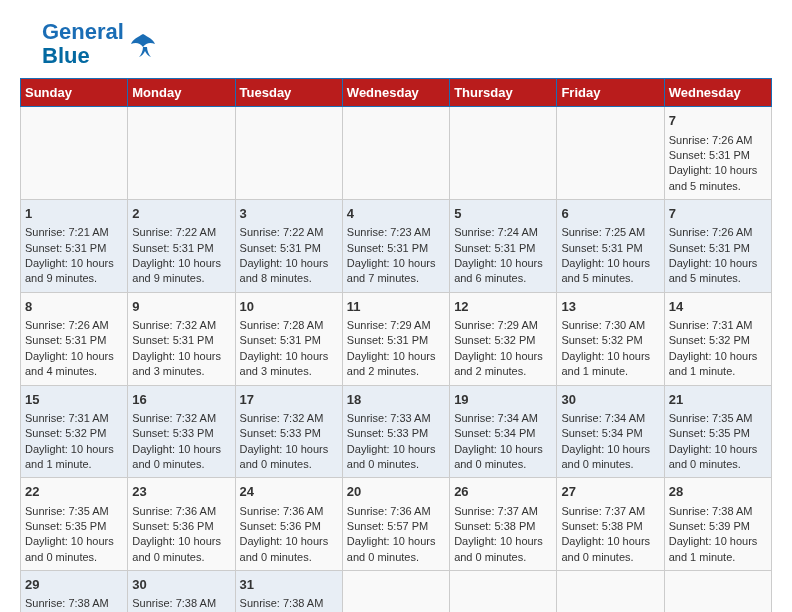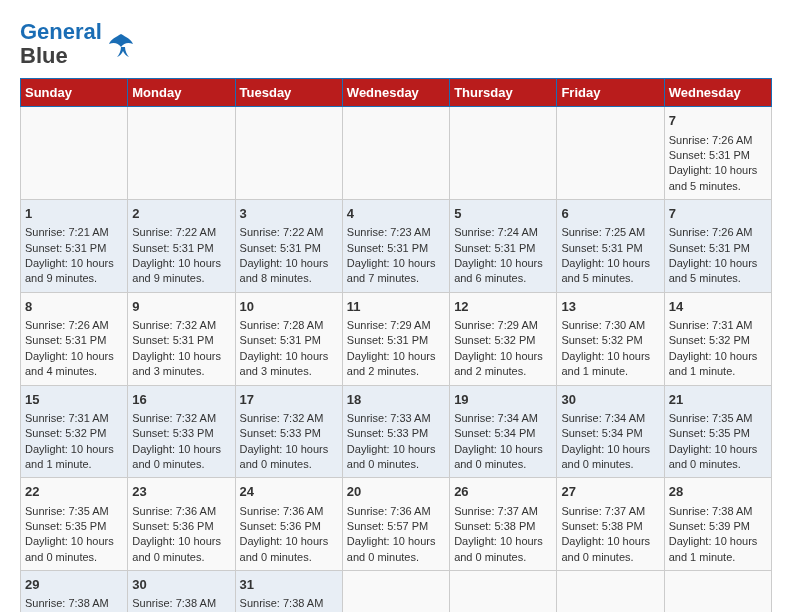--- a/index.html
+++ b/index.html
@@ -8,20 +8,21 @@
       background: #fff;
       width: 792px;
       min-height: 612px;
       padding: 20px;
     }
     .header-section {
       display: flex;
       justify-content: space-between;
       align-items: flex-start;
       margin-bottom: 10px;
+      margin-left: 22px;
     }
     .logo {
       display: flex;
       align-items: center;
     }
     .logo-text {
       font-size: 22px;
       font-weight: bold;
       color: #333;
       line-height: 1.1;
@@ -86,21 +87,21 @@
     }
   </style>
 </head>
 <body>
 
 <div class="header-section">
   <div class="logo">
     <div>
       <div class="logo-text">
         <span>General</span><br>
-        <span style="color:#404040;">Blue</span>
+        <span style="color:#0369a1;">Blue</span>
       </div>
     </div>
     <svg class="logo-bird" viewBox="0 0 30 30">
       <path d="M15 5 C10 8, 5 10, 3 15 C8 13, 12 14, 15 18 C18 14, 22 13, 27 15 C25 10, 20 8, 15 5Z" fill="#1a6db5"></path>
       <path d="M15 18 C15 22, 13 26, 11 28 C14 27, 16 24, 17 22 C18 24, 20 27, 23 28 C21 26, 19 22, 19 18Z" fill="#1a6db5"></path>
     </svg>
   </div>
   <div class="title-section">
     <div class="main-title"></div>
     <div class="subtitle"></div>

